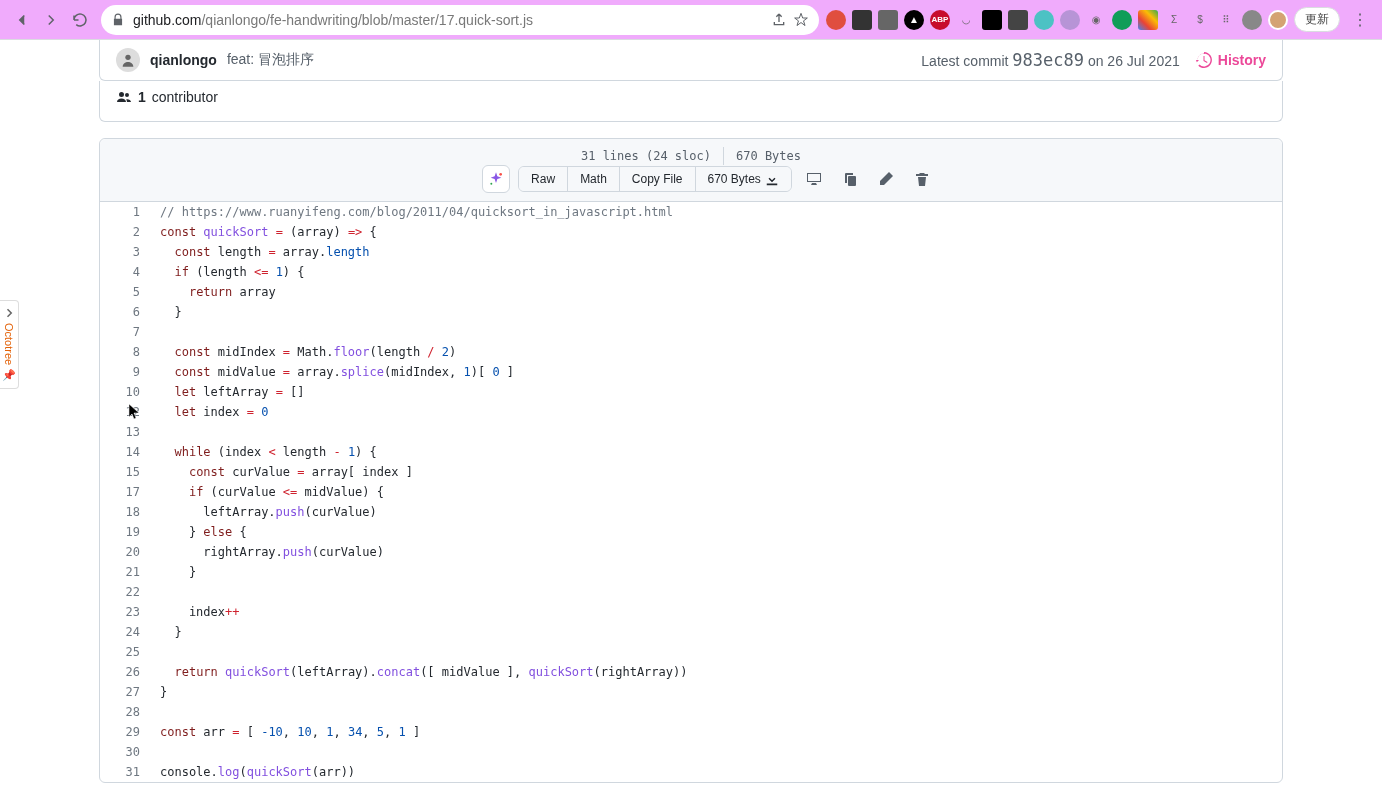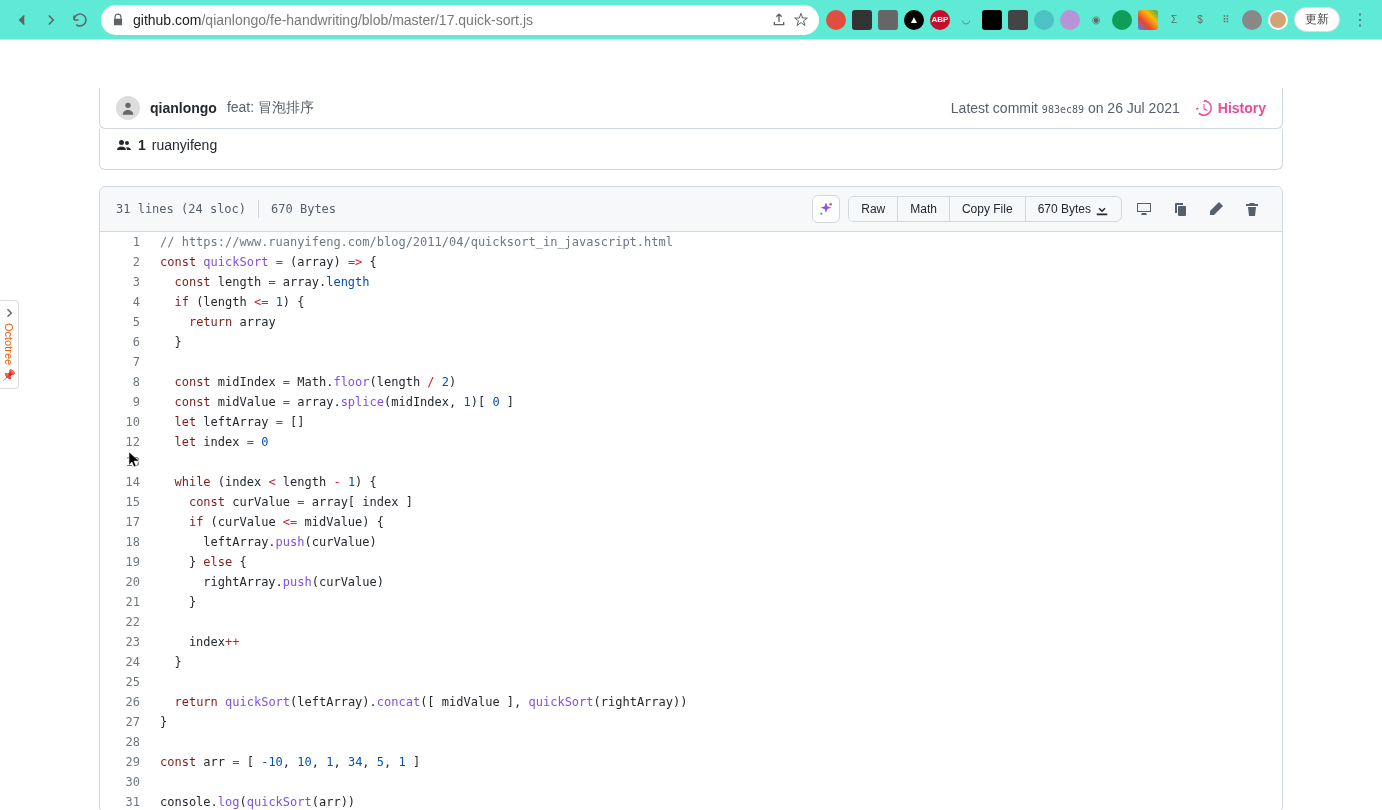--- a/index.html
+++ b/index.html
@@ -1,54 +1,54 @@
 <!DOCTYPE html>
 <html><head>
 <meta charset="utf-8">
 <style>
 * { box-sizing: border-box; margin: 0; padding: 0; }
 body { font-family: -apple-system, BlinkMacSystemFont, "Segoe UI", Helvetica, Arial, sans-serif; background: #fff; color: #24292f; }
 
 
-.browser-bar { height: 40px; background: #5eead4; display: flex; align-items: center; padding: 12px 8px; gap: 1px; border-bottom: 1px solid #dadce0; }
+.browser-bar { height: 40px; background: #f0abfc; display: flex; align-items: center; padding: 12px 8px; gap: 1px; border-bottom: 1px solid #dadce0; }
 .nav-btn { width: 28px; height: 28px; display: flex; align-items: center; justify-content: center; border-radius: 14px; color: #5f6368; cursor: pointer; }
 .nav-btn svg { width: 18px; height: 18px; }
 .url-bar { flex: 1; height: 30px; background: #fff; border-radius: 15px; display: flex; align-items: center; padding: 0 10px; font-size: 14px; color: #202124; margin: 0 6px; }
 .url-bar .lock { width: 14px; height: 14px; margin-right: 8px; color: #5f6368; }
 .url-text { flex: 1; white-space: nowrap; overflow: hidden; }
 .url-host { color: #202124; }
 .url-path { color: #787878; }
 .bar-right { display: flex; align-items: center; gap: 6px; }
 .ext-icon { width: 20px; height: 20px; border-radius: 50%; display:flex; align-items:center; justify-content:center; font-size:10px; }
 .update-btn { border:1px solid #dadce0; padding:3px 10px; border-radius:14px; font-size:12px; background:#fff; color:#444; }
 
 
 .page { position: relative; }
 .content { max-width: 1216px; margin: 0 auto; padding: 0 16px; }
 
 
-.commit-bar { display: flex; align-items: center; justify-content: space-between; padding: 8px 16px; border:1px solid #d0d7de; border-top:none; border-radius:0 0 6px 6px; margin-bottom:12px;margin-top:48px;}
+.commit-bar { display: flex; align-items: center; justify-content: space-between; padding: 8px 16px; border:1px solid #d0d7de; border-top:none; border-radius:0 0 6px 6px; margin-bottom:12px;}
 .commit-left { display:flex; align-items:center; gap:10px; }
 .avatar { width: 24px; height: 24px; border-radius: 50%; background: #ddd; display:flex; align-items:center; justify-content:center; }
 .avatar svg{width:16px;height:16px;color:#666;}
 .author { font-weight: 600; font-size: 14px; color:#24292f; }
 .commit-msg { font-size: 14px; color: #57606a; }
 .commit-right { display:flex; align-items:center; gap:16px; font-size:14px; color:#57606a; }
-.commit-hash { font-family: ui-monospace, monospace; font-size: 10px; }
+.commit-hash { font-family: ui-monospace, monospace; font-size: 17px; }
 .history-link { display:flex; align-items:center; gap:6px; color:#ec4899; font-weight:600; }
 .history-link svg{width:16px;height:16px;}
 
 
 .contrib-bar { padding: 8px 16px 16px; font-size:14px; display:flex; align-items:center; gap:6px; border:1px solid #d0d7de; border-top:none; border-radius:0 0 6px 6px; margin-top:-12px; margin-bottom:16px;}
 .contrib-bar svg { width:16px; height:16px; }
 .contrib-count { font-weight:600; }
 
 
 .file-box { border:1px solid #d0d7de; border-radius:6px; }
-.file-header { display:flex; align-items:center; justify-content:space-between; padding:8px 16px; border-bottom:1px solid #d0d7de; background:#f6f8fa; border-radius:6px 6px 0 0;}
+.file-header { display:flex; align-items:center; justify-content:flex-start; padding:8px 16px; border-bottom:1px solid #d0d7de; background:#f6f8fa; border-radius:6px 6px 0 0;flex-direction:column;}
 .file-info { font-size:12px; color:#57606a; display:flex; align-items:center; gap:12px; font-family: ui-monospace, monospace;}
 .divider-v { width:1px; height:18px; background:#d0d7de; }
 .file-actions { display:flex; align-items:center; gap:8px;padding-left:36px; }
 .btn-group { display:flex; border:1px solid #d0d7de; border-radius:6px; overflow:hidden; background:#f6f8fa;}
 .btn { padding:5px 12px; font-size:12px; background:#f6f8fa; border:none; border-right:1px solid #d0d7de; cursor:pointer; color:#24292f; display:flex; align-items:center; gap:4px;}
 .btn:last-child{border-right:none;}
 .icon-btn { width:28px; height:28px; display:flex; align-items:center; justify-content:center; color:#57606a; cursor:pointer; border-radius:6px;}
 .icon-btn svg{width:16px;height:16px;}
 .sparkle{width:28px;height:28px;border:1px solid #d0d7de;border-radius:6px;display:flex;align-items:center;justify-content:center;background:#fff;}
 
@@ -149,21 +149,21 @@
       <span>History</span>
     </a>
   </div>
 </div>
 
 <div class="contrib-bar">
   <svg viewBox="0 0 16 16">
           <path fill="currentColor" d="M5.5 3a2.5 2.5 0 1 1 0 5 2.5 2.5 0 0 1 0-5zM11 4a2 2 0 1 1 0 4 2 2 0 0 1 0-4zM1 13c0-2 2-3.5 4.5-3.5S10 11 10 13H1zm10 0c0-1-.3-1.9-.8-2.6.3-.1.7-.2 1-.2 2 0 3.8 1.3 3.8 2.8H11z"></path>
         </svg>
   <span class="contrib-count">1</span>
-  <span>ruanyifeng</span>
+  <span>contributor</span>
 </div>
 
 <div class="file-box">
   <div class="file-header">
     <div class="file-info">
       <span>31 lines (24 sloc)</span>
       <span class="divider-v"></span>
       <span>670 Bytes</span>
     </div>
     <div class="file-actions">

